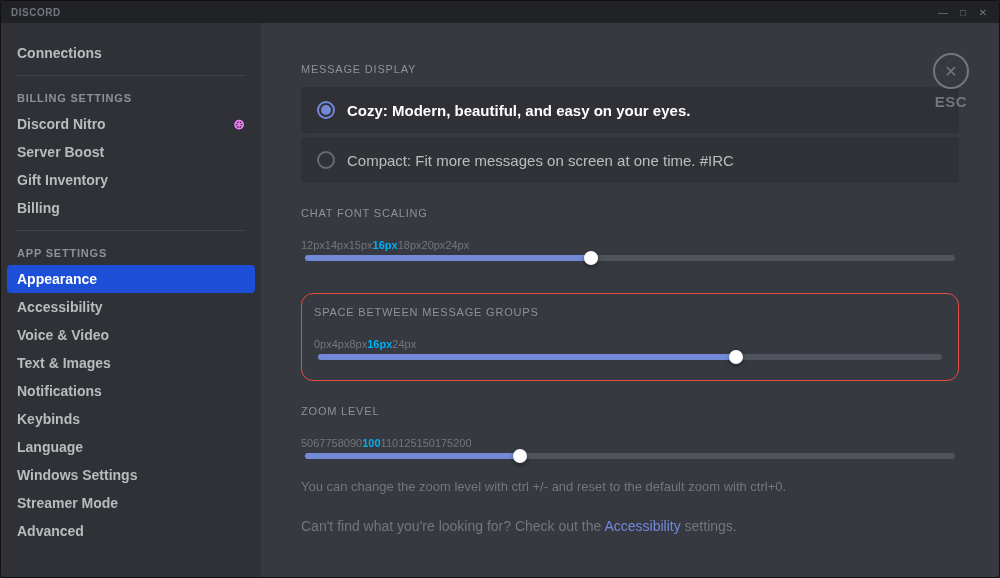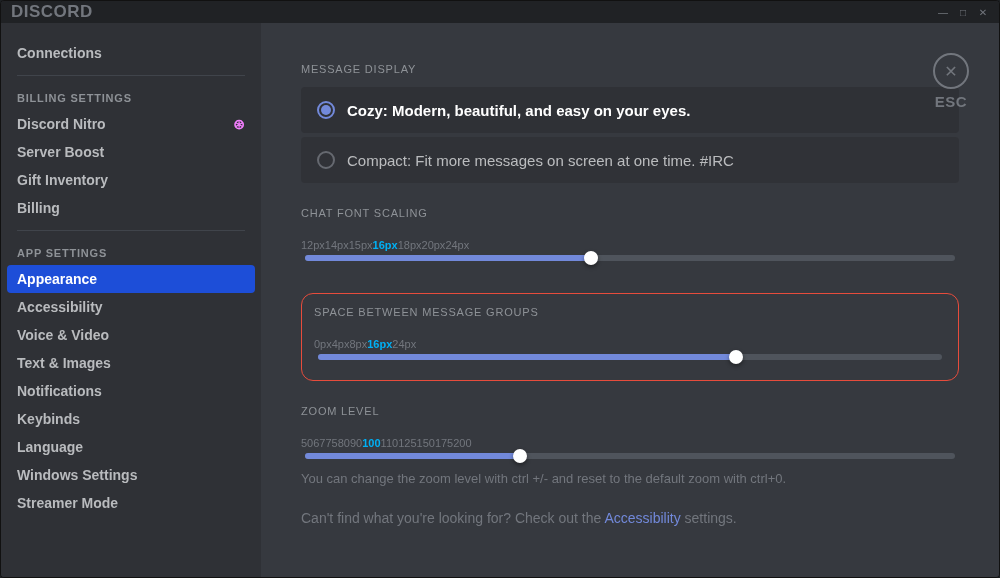--- a/index.html
+++ b/index.html
@@ -26,21 +26,21 @@
       height: 22px;
       background: #202225;
       display: flex;
       align-items: center;
       justify-content: space-between;
       padding: 0 10px;
       flex-shrink: 0;
     }
     .titlebar-title {
       color: #72767d;
-      font-size: 17px;
+      font-size: 10px;
       font-weight: 700;
       letter-spacing: 0.5px;
     }
     .titlebar-controls {
       display: flex;
       gap: 8px;
     }
     .titlebar-btn {
       width: 12px;
       height: 12px;
@@ -244,21 +244,21 @@
     .space-section {
       border: 1px solid #e74c3c;
       border-radius: 12px;
       padding: 12px;
       margin-bottom: 24px;
       background: transparent;
     }
     .zoom-note {
       font-size: 13px;
       color: #72767d;
-      margin-top: 4px;
+      margin-top: 12px;
     }
     .accessibility-note {
       font-size: 14px;
       color: #72767d;
       margin-top: 16px;
     }
     .accessibility-link {
       color: #7289da;
       cursor: pointer;
     }
@@ -324,20 +324,23 @@
         <span>Keybinds</span>
       </div>
       <div class="sidebar-item">
         <span>Language</span>
       </div>
       <div class="sidebar-item">
         <span>Windows Settings</span>
       </div>
       <div class="sidebar-item">
         <span>Streamer Mode</span>
+      </div>
+      <div class="sidebar-item">
+        <span>Advanced</span>
       </div>
     </div>
 
     <div class="content">
 
       <div class="esc-button">
         <div class="esc-circle">
           <span>✕</span>
         </div>
         <span class="esc-label">ESC</span>

